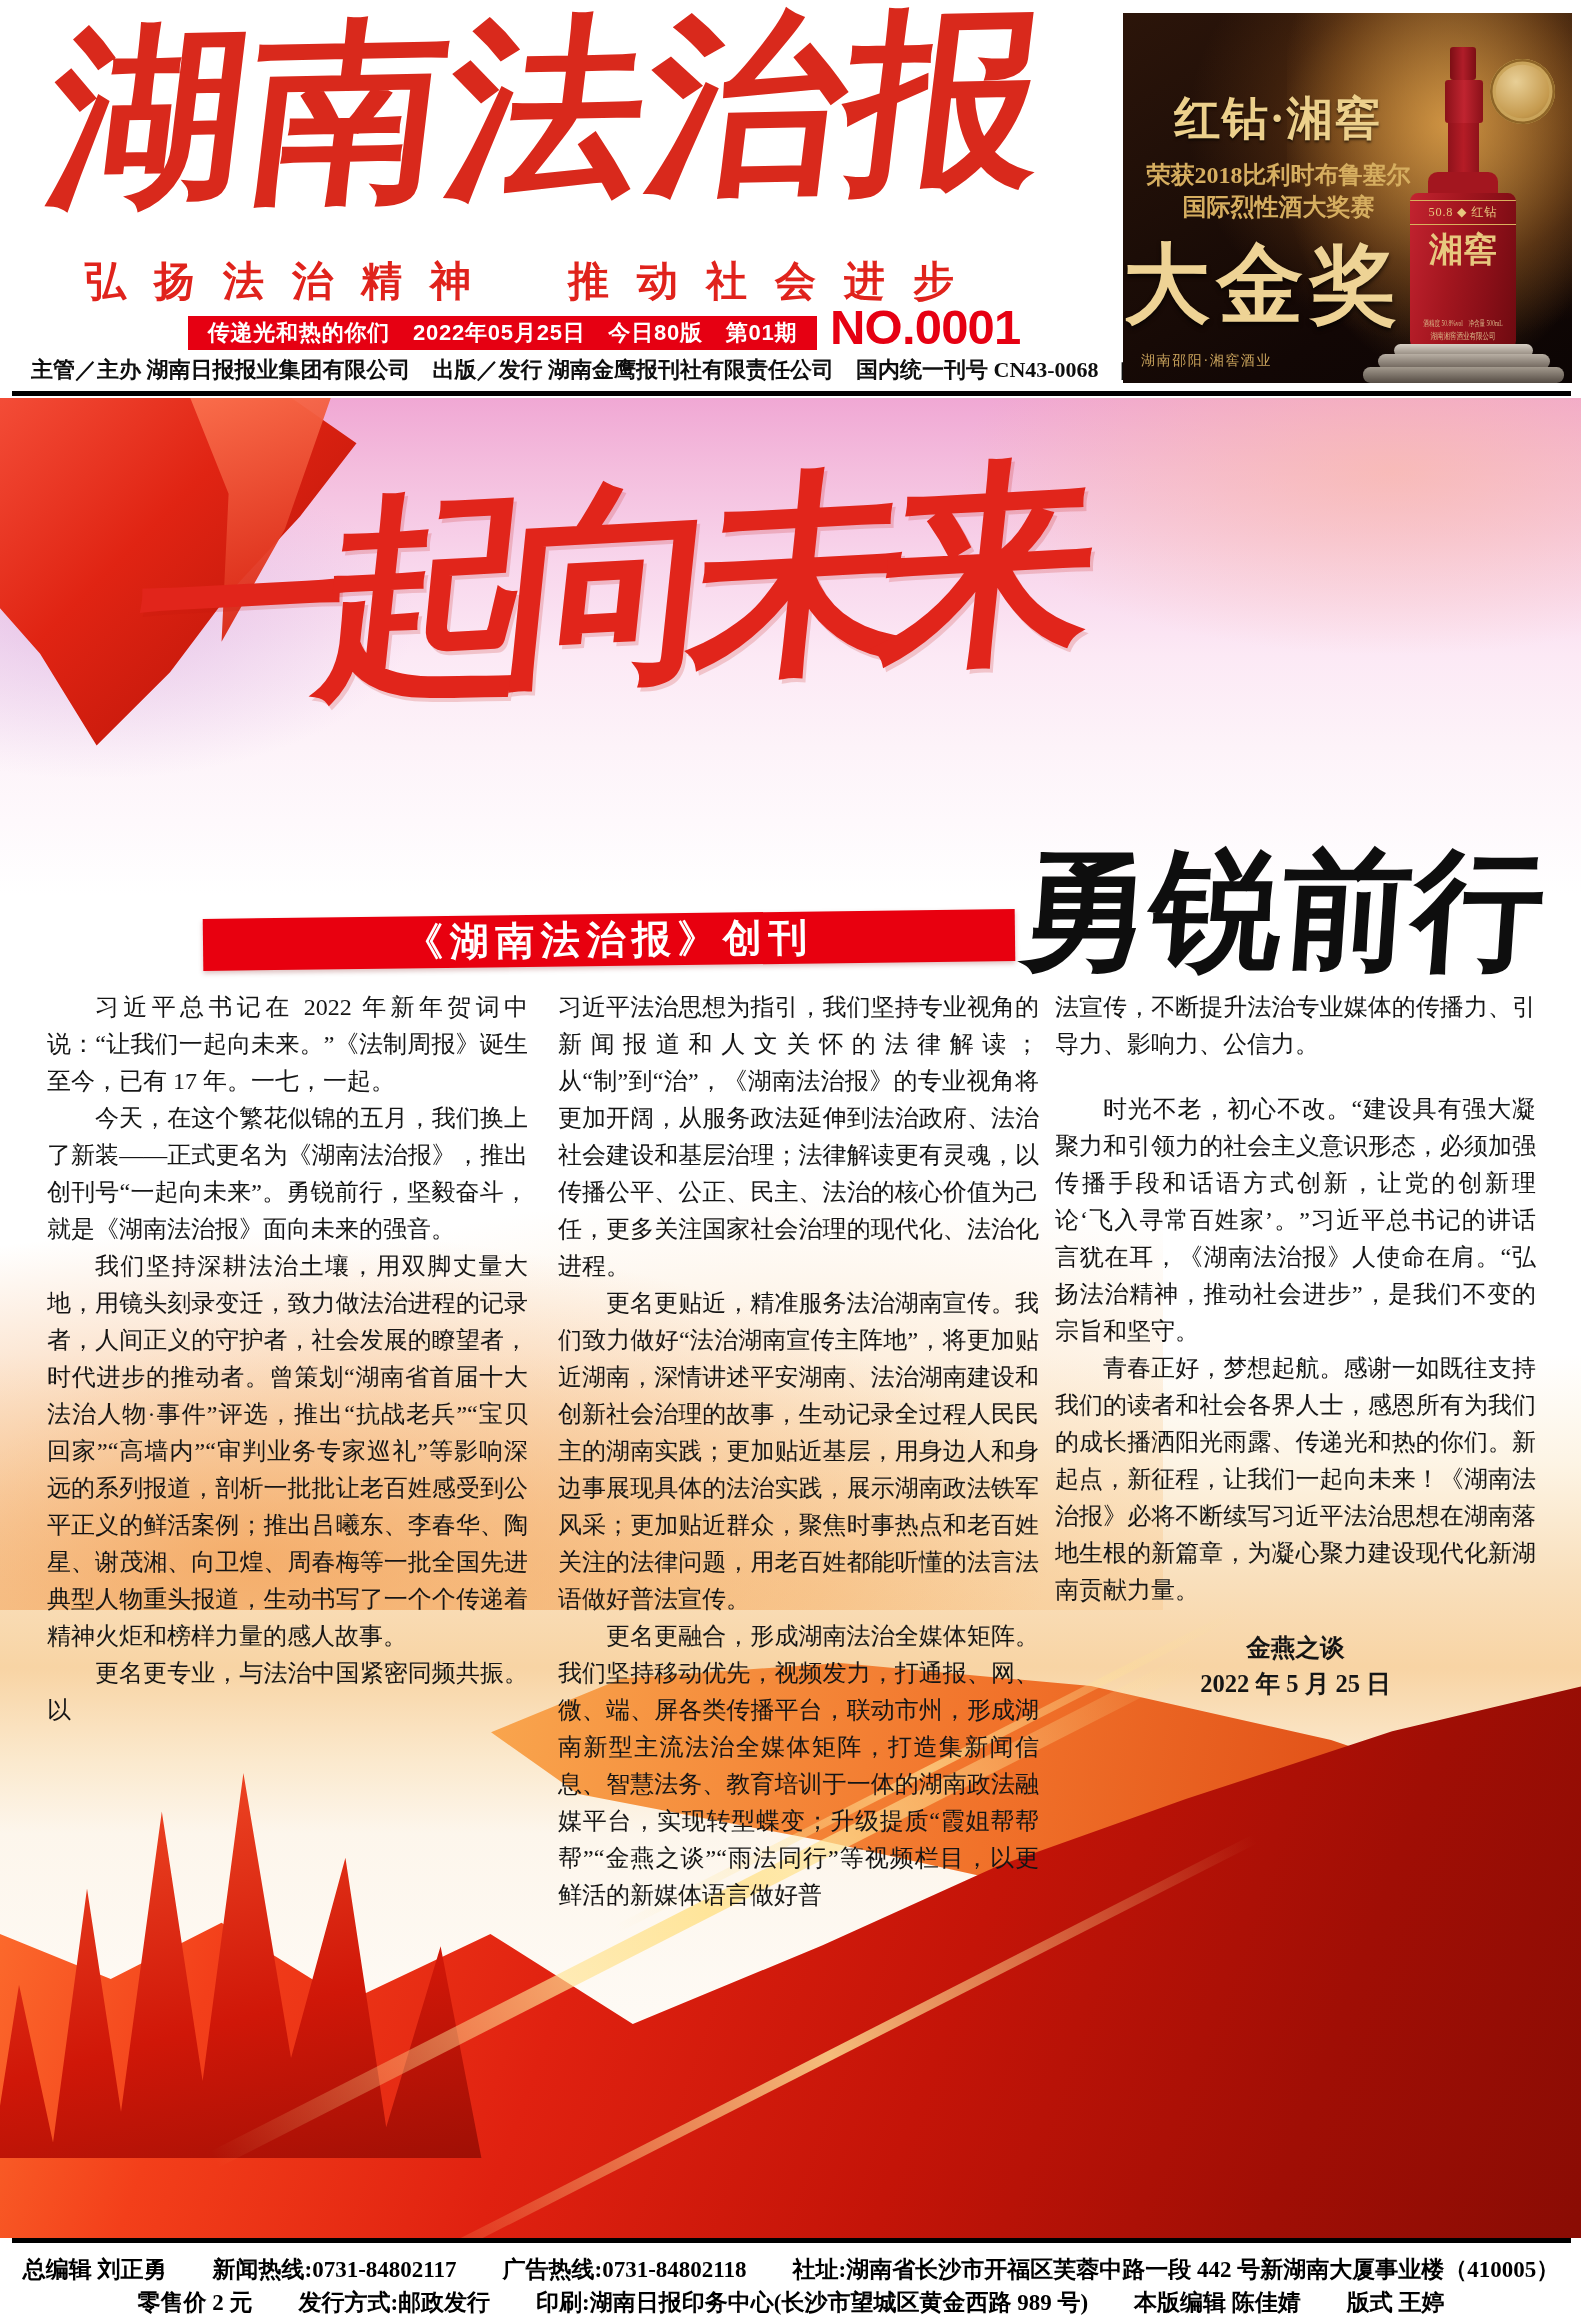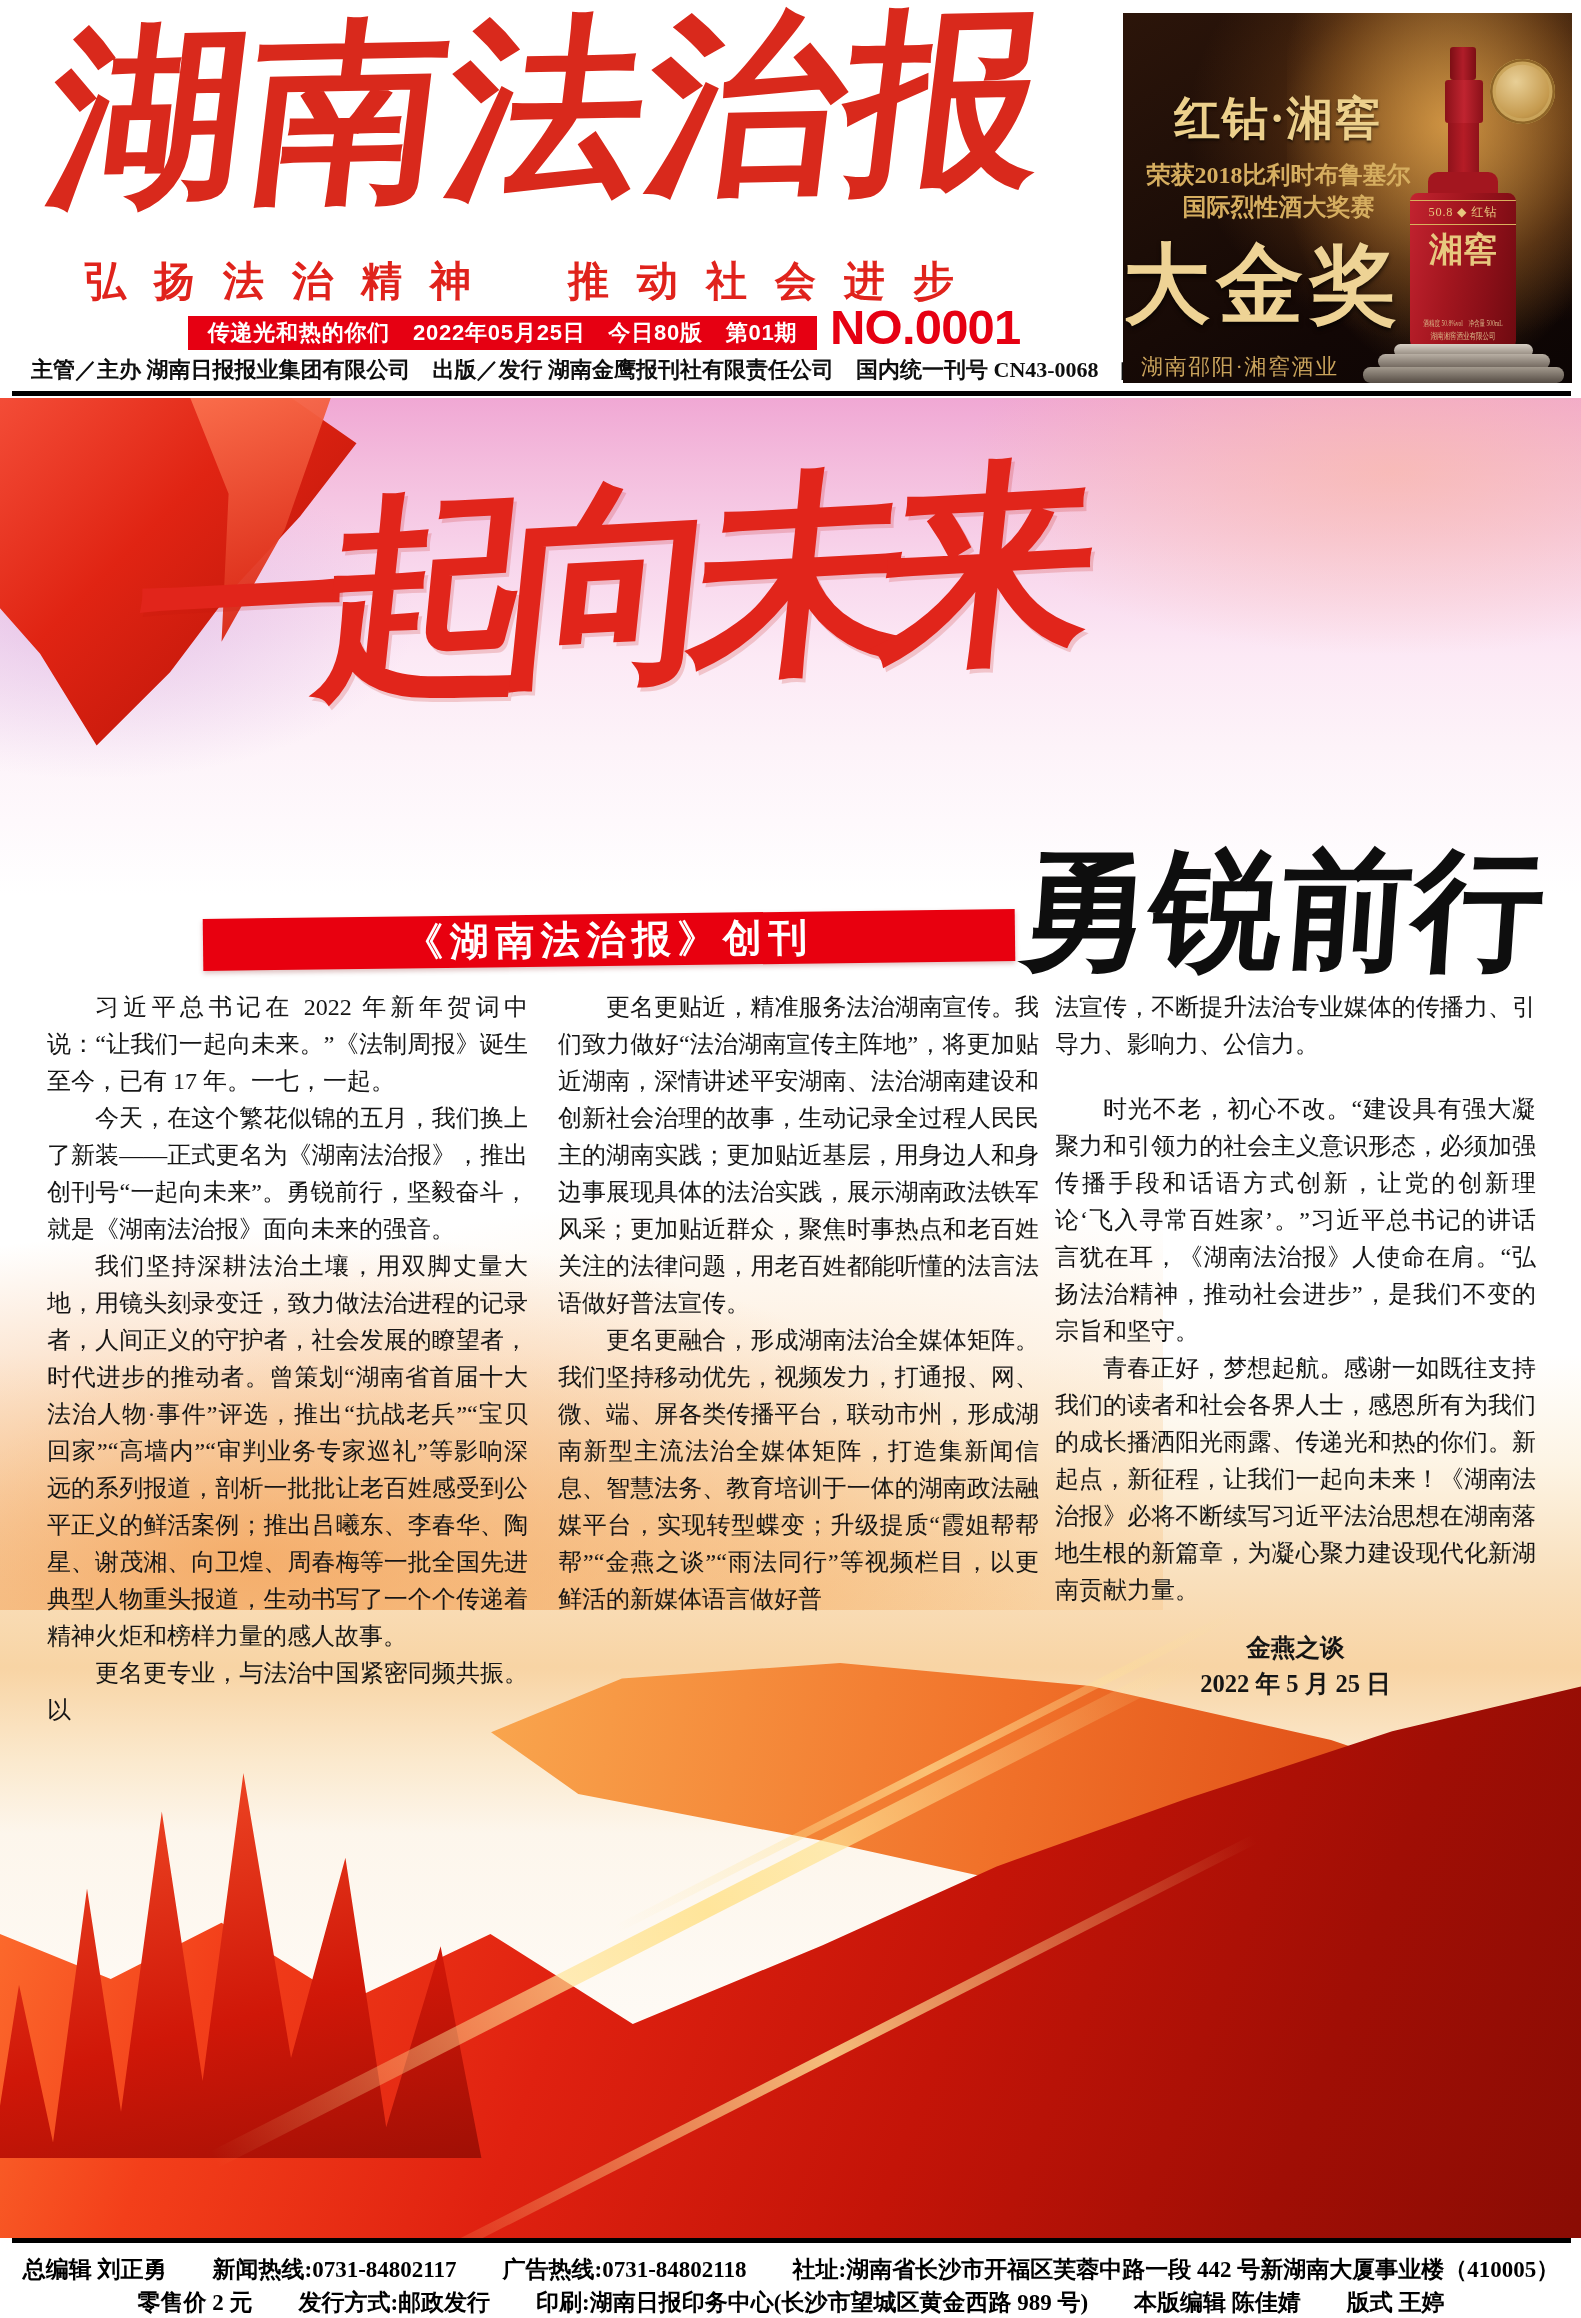--- a/index.html
+++ b/index.html
@@ -33,21 +33,21 @@
   .ad-glow{left:164px;top:0px;width:295px;height:352px;
       background:radial-gradient(ellipse at 55% 32%, rgba(240,180,90,.55), rgba(200,130,50,.25) 50%, rgba(0,0,0,0) 75%);}
   .ad-brand{left:11.5px;top:75px;width:287px;text-align:center;font-size:46px;font-weight:900;
       color:#ecd08c;letter-spacing:1.6px;white-space:nowrap;
       text-shadow:0 1.6px 2.5px rgba(0,0,0,.6);}
   .ad-award1{left:4.9px;top:146px;}
   .ad-award2{left:4.9px;top:178px;}
   .ad-award1,.ad-award2{width:301px;text-align:center;font-size:24px;font-weight:bold;color:#d6ae60;}
   .ad-big{left:0px;top:223px;width:311px;text-align:left;font-size:87px;line-height:98px;
       font-weight:900;color:#eed395;letter-spacing:6.5px;text-shadow:0 2.5px 4.1px rgba(0,0,0,.65);}
-  .ad-company{left:18px;top:339px;font-size:22px;color:#c9a35c;letter-spacing:1.6px;}
+  .ad-company{left:18px;top:339px;font-size:14px;color:#c9a35c;letter-spacing:1.6px;}
   
   .bottle-cap1{left:327px;top:34px;width:26px;height:33px;background:linear-gradient(90deg,#7c0e14,#b01d29,#7c0e14);border-radius:3.3px;}
   .bottle-cap2{left:322px;top:67px;width:38px;height:43px;background:linear-gradient(90deg,#8a1119,#c02430,#8a1119);border-radius:3.3px;}
   .bottle-neck{left:325px;top:110px;width:31px;height:51px;background:linear-gradient(90deg,#8f121b,#b51c26,#8f121b);}
   .bottle-shoulder{left:305px;top:159px;width:70px;height:24.6px;background:#a3161f;border-radius:9.8px 9.8px 0 0;}
   .bottle-body{left:287px;top:180px;width:106px;height:156px;border-radius:8.2px;overflow:hidden;
       background:linear-gradient(100deg,#c32330 0%,#a3161f 40%,#8a0f18 70%,#6e0a10 100%);}
   .bottle-band{position:absolute;left:0;top:6.5px;width:100%;height:23px;line-height:23px;text-align:center;
       font-size:12.3px;color:#e7c87f;border-top:0.8px solid #d9b15e;border-bottom:0.8px solid #d9b15e;letter-spacing:0.8px;}
   .bottle-name{position:absolute;left:0;top:36px;width:100%;text-align:center;font-size:34px;line-height:41px;
@@ -178,20 +178,21 @@
     </div>
   </div>
 
   <div class="abs col col-1">
     <p>习近平总书记在 2022 年新年贺词中说：“让我们一起向未来。”《法制周报》诞生至今，已有 17 年。一七，一起。</p>
     <p>今天，在这个繁花似锦的五月，我们换上了新装——正式更名为《湖南法治报》，推出创刊号“一起向未来”。勇锐前行，坚毅奋斗，就是《湖南法治报》面向未来的强音。</p>
     <p>我们坚持深耕法治土壤，用双脚丈量大地，用镜头刻录变迁，致力做法治进程的记录者，人间正义的守护者，社会发展的瞭望者，时代进步的推动者。曾策划“湖南省首届十大法治人物·事件”评选，推出“抗战老兵”“宝贝回家”“高墙内”“审判业务专家巡礼”等影响深远的系列报道，剖析一批批让老百姓感受到公平正义的鲜活案例；推出吕曦东、李春华、陶星、谢茂湘、向卫煌、周春梅等一批全国先进典型人物重头报道，生动书写了一个个传递着精神火炬和榜样力量的感人故事。</p>
     <p>更名更专业，与法治中国紧密同频共振。以</p>
   </div>
   <div class="abs col col-2">
+    <p class="cont">习近平法治思想为指引，我们坚持专业视角的新闻报道和人文关怀的法律解读；从“制”到“治”，《湖南法治报》的专业视角将更加开阔，从服务政法延伸到法治政府、法治社会建设和基层治理；法律解读更有灵魂，以传播公平、公正、民主、法治的核心价值为己任，更多关注国家社会治理的现代化、法治化进程。</p>
     <p>更名更贴近，精准服务法治湖南宣传。我们致力做好“法治湖南宣传主阵地”，将更加贴近湖南，深情讲述平安湖南、法治湖南建设和创新社会治理的故事，生动记录全过程人民民主的湖南实践；更加贴近基层，用身边人和身边事展现具体的法治实践，展示湖南政法铁军风采；更加贴近群众，聚焦时事热点和老百姓关注的法律问题，用老百姓都能听懂的法言法语做好普法宣传。</p>
     <p>更名更融合，形成湖南法治全媒体矩阵。我们坚持移动优先，视频发力，打通报、网、微、端、屏各类传播平台，联动市州，形成湖南新型主流法治全媒体矩阵，打造集新闻信息、智慧法务、教育培训于一体的湖南政法融媒平台，实现转型蝶变；升级提质“霞姐帮帮帮”“金燕之谈”“雨法同行”等视频栏目，以更鲜活的新媒体语言做好普</p>
   </div>
   <div class="abs col col-3">
     <p class="cont">法宣传，不断提升法治专业媒体的传播力、引导力、影响力、公信力。</p>
     <p class="gap">时光不老，初心不改。“建设具有强大凝聚力和引领力的社会主义意识形态，必须加强传播手段和话语方式创新，让党的创新理论‘飞入寻常百姓家’。”习近平总书记的讲话言犹在耳，《湖南法治报》人使命在肩。“弘扬法治精神，推动社会进步”，是我们不变的宗旨和坚守。</p>
     <p>青春正好，梦想起航。感谢一如既往支持我们的读者和社会各界人士，感恩所有为我们的成长播洒阳光雨露、传递光和热的你们。新起点，新征程，让我们一起向未来！《湖南法治报》必将不断续写习近平法治思想在湖南落地生根的新篇章，为凝心聚力建设现代化新湖南贡献力量。</p>
     <div class="sig-block">
       <div>金燕之谈</div>
       <div>2022 年 5 月 25 日</div>

